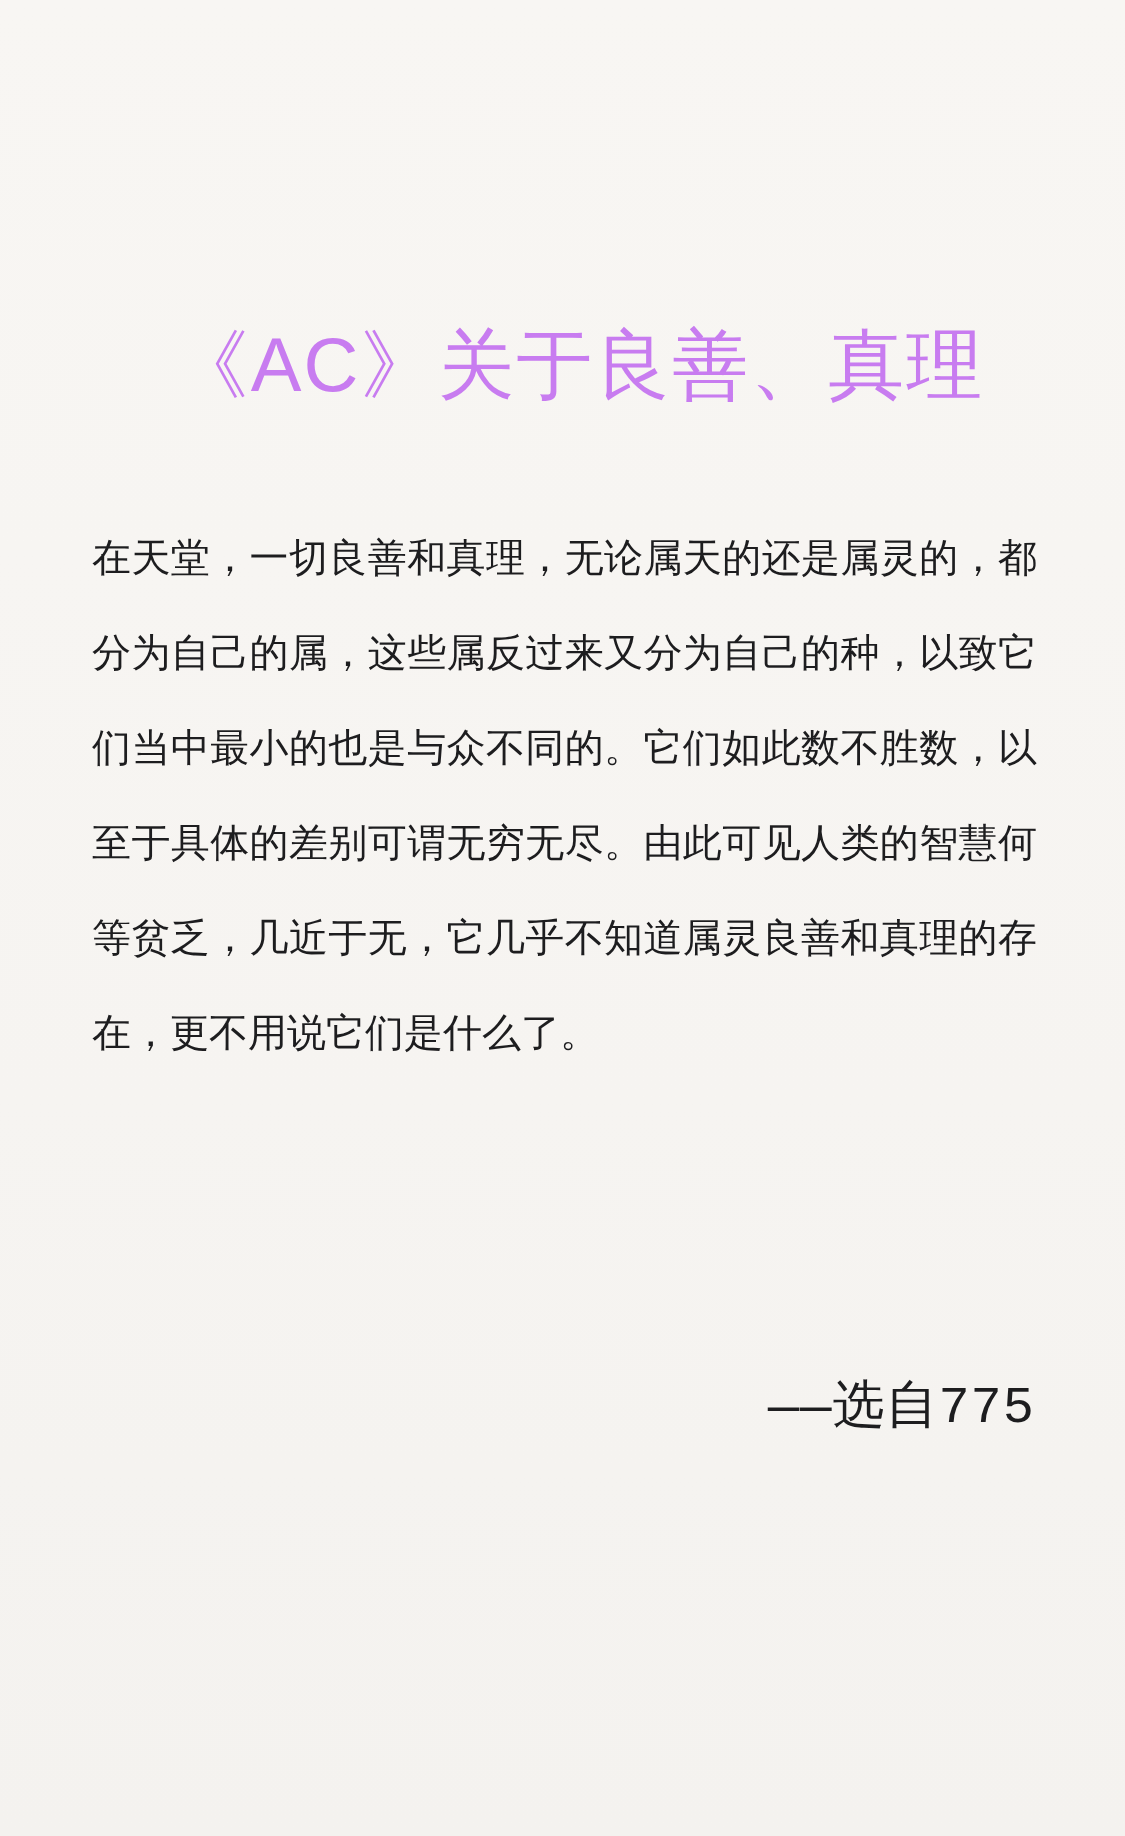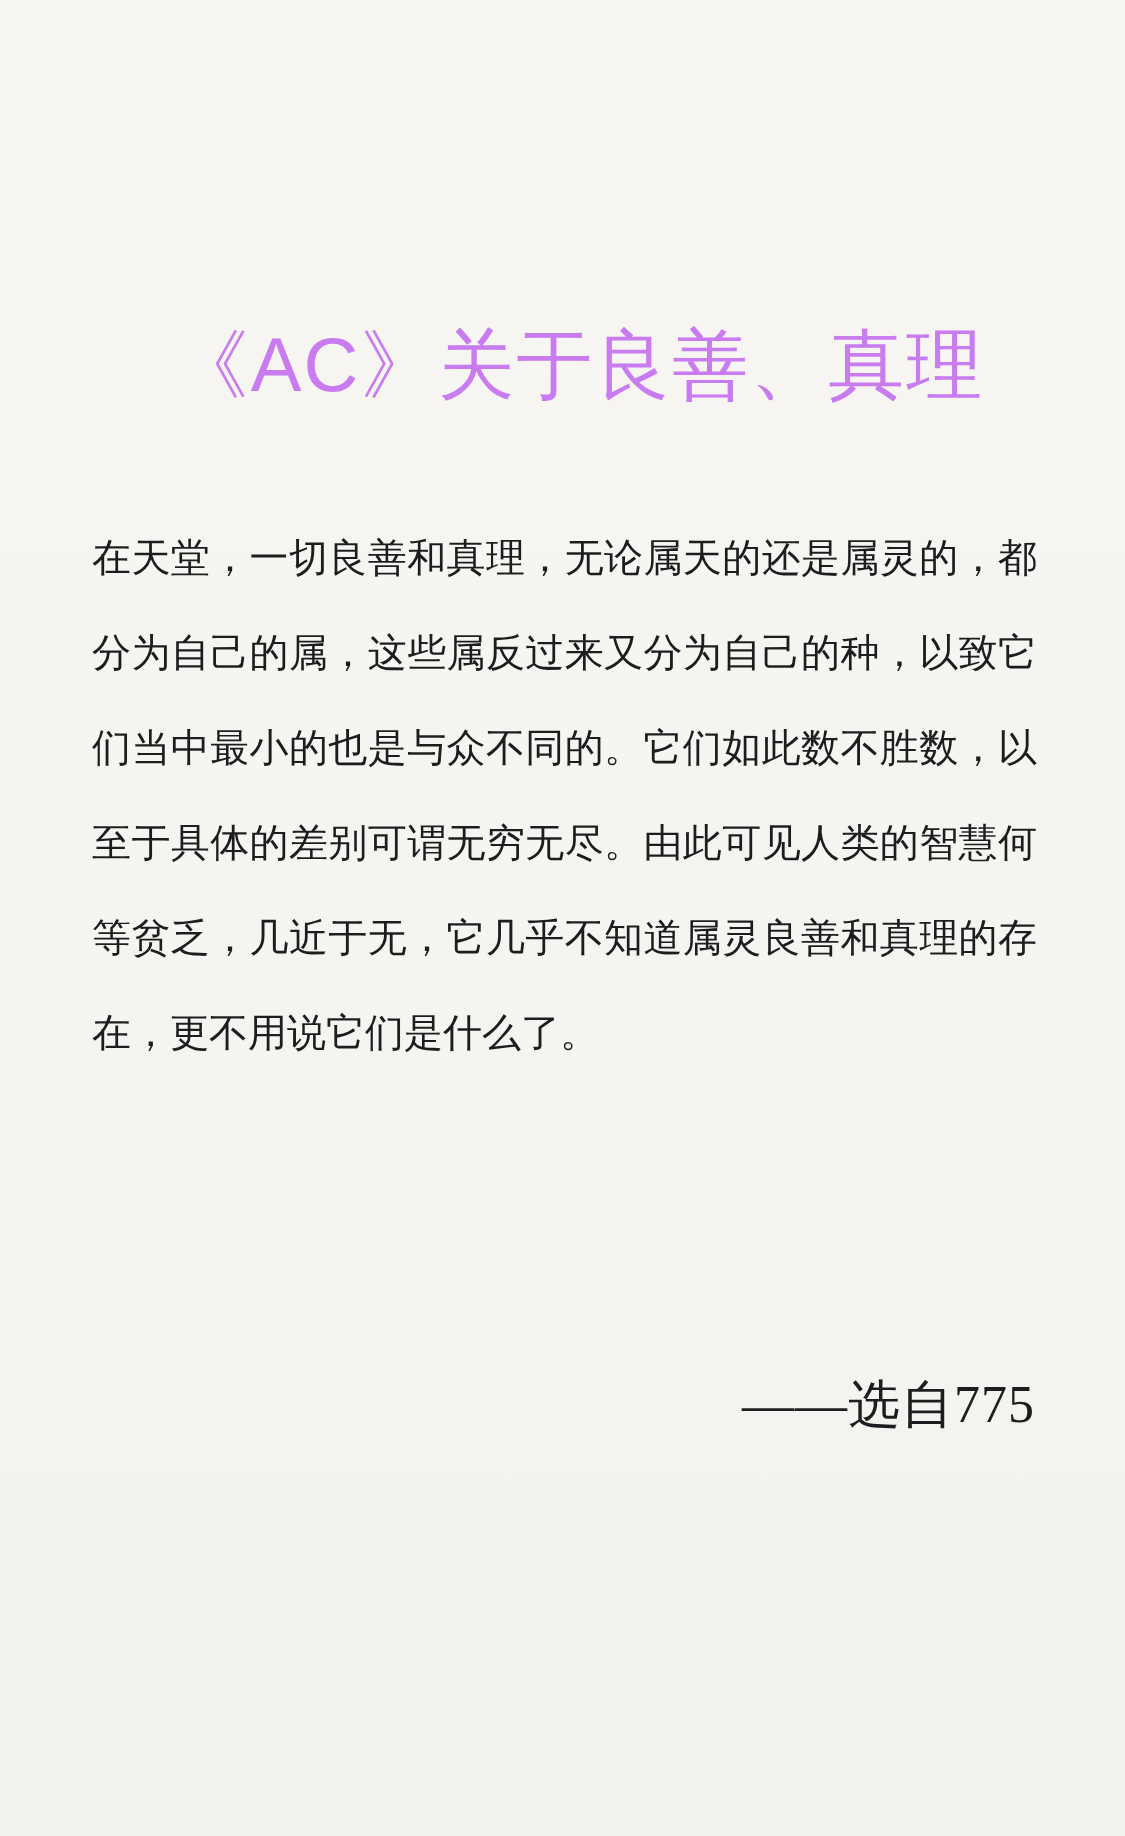--- a/index.html
+++ b/index.html
@@ -48,21 +48,21 @@
     text-justify: inter-character;
     letter-spacing: 0px;
   }
   .attribution {
     position: absolute;
     top: 1370px;
     left: 0;
     width: 1035px;
     text-align: right;
     color: #1d1d1f;
-    font-family: Liberation Serif, serif;
+    font-family: Liberation Mono, monospace;
     font-size: 52px;
     font-weight: 500;
     letter-spacing: 1px;
   }
 </style>
 </head>
 <body>
 
 <div class="page">
 

